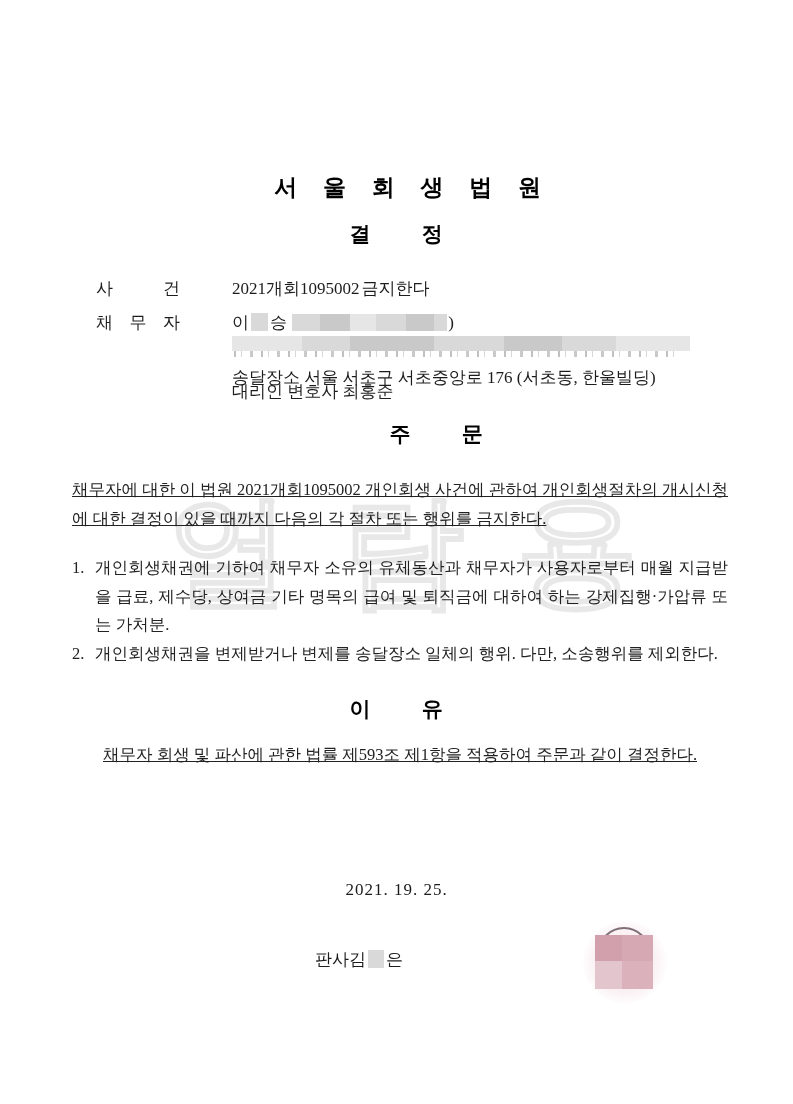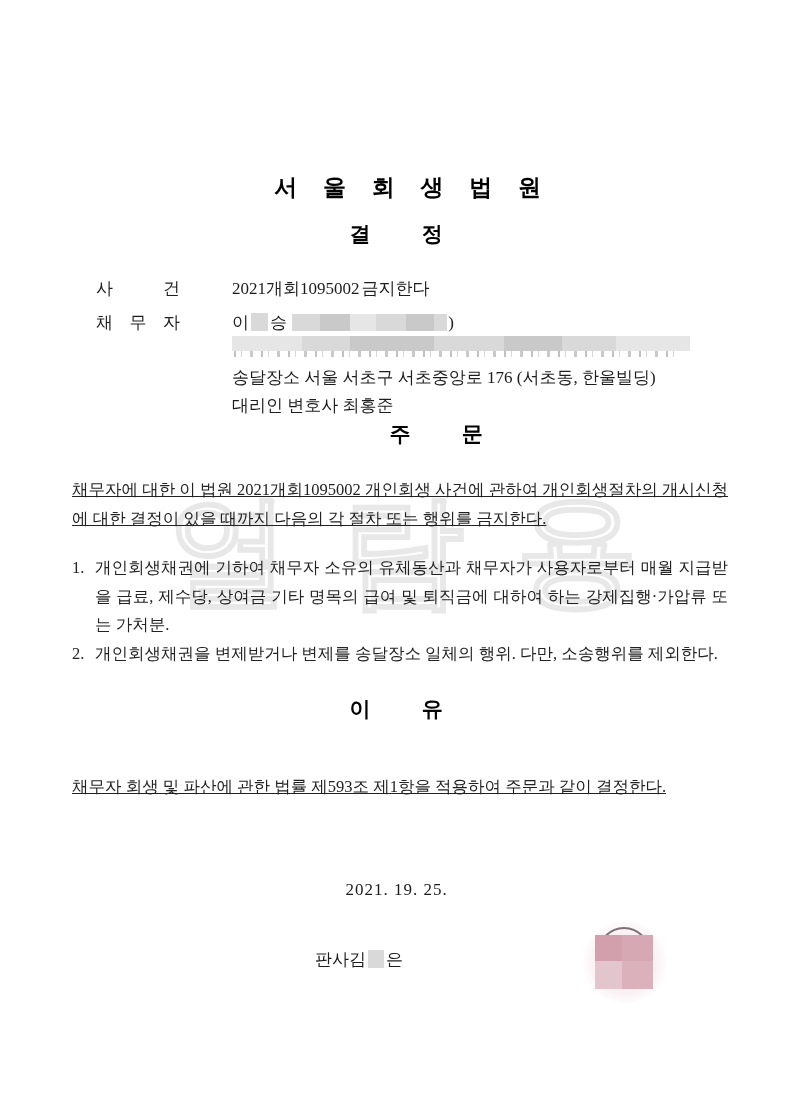--- a/index.html
+++ b/index.html
@@ -69,21 +69,21 @@
   }
   
   .para{
     left:72px;width:656px;
     font-size:16.5px;line-height:28.5px;
     text-align:justify;word-break:break-all;
     color:#222;
     text-decoration:underline;
   }
   .p-intro{top:476px;}
-  .p-reason{top:773px;text-align:left;}
+  .p-reason{top:741px;text-align:center;}
   .order-list{left:72px;top:554px;width:656px;}
   .order-item{display:flex;font-size:16.5px;line-height:28.5px;color:#222;}
   .order-item .num{width:23px;flex:none;}
   .order-item .itext{flex:1;text-align:justify;word-break:break-all;}
   
   .date-line{left:0;top:880px;width:793px;text-align:center;font-size:17px;letter-spacing:1px;}
   .judge-line{left:315px;top:948px;font-size:17px;white-space:nowrap;}
   .judge-name{}
   .judge-redact{
     display:inline-block;width:16px;height:18px;
@@ -140,21 +140,21 @@
       <span style="width: 48px; background: rgb(217, 217, 217);"></span>
       <span style="width: 84px; background: rgb(201, 201, 201);"></span>
       <span style="width: 70px; background: rgb(217, 217, 217);"></span>
       <span style="width: 58px; background: rgb(201, 201, 201);"></span>
       <span style="width: 54px; background: rgb(217, 217, 217);"></span>
       <span style="width: 74px; background: rgb(230, 230, 230);"></span>
     </div>
     <div class="abs addr-stubs"></div>
 
     <div class="abs row-value" style="top:366px">송달장소  서울 서초구 서초중앙로 176 (서초동, 한울빌딩)</div>
-    <div class="abs row-value" style="top:394px">대리인 변호사 최홍준</div>
+    <div class="abs row-value" style="top:380px">대리인 변호사 최홍준</div>
 
     <div class="abs section-heading h-order">주 문</div>
 
     <div class="abs para p-intro">채무자에 대한 이 법원 2021개회1095002 개인회생 사건에 관하여 개인회생절차의 개시신청에 대한 결정이 있을 때까지 다음의 각 절차 또는 행위를 금지한다.</div>
 
     <div class="abs order-list">
       <div class="order-item">
         <span class="num">1.</span>
         <span class="itext">개인회생채권에 기하여 채무자 소유의 유체동산과 채무자가 사용자로부터 매월 지급받을 급료, 제수당, 상여금 기타 명목의 급여 및 퇴직금에 대하여 하는 강제집행·가압류 또는 가처분.</span>
       </div>

